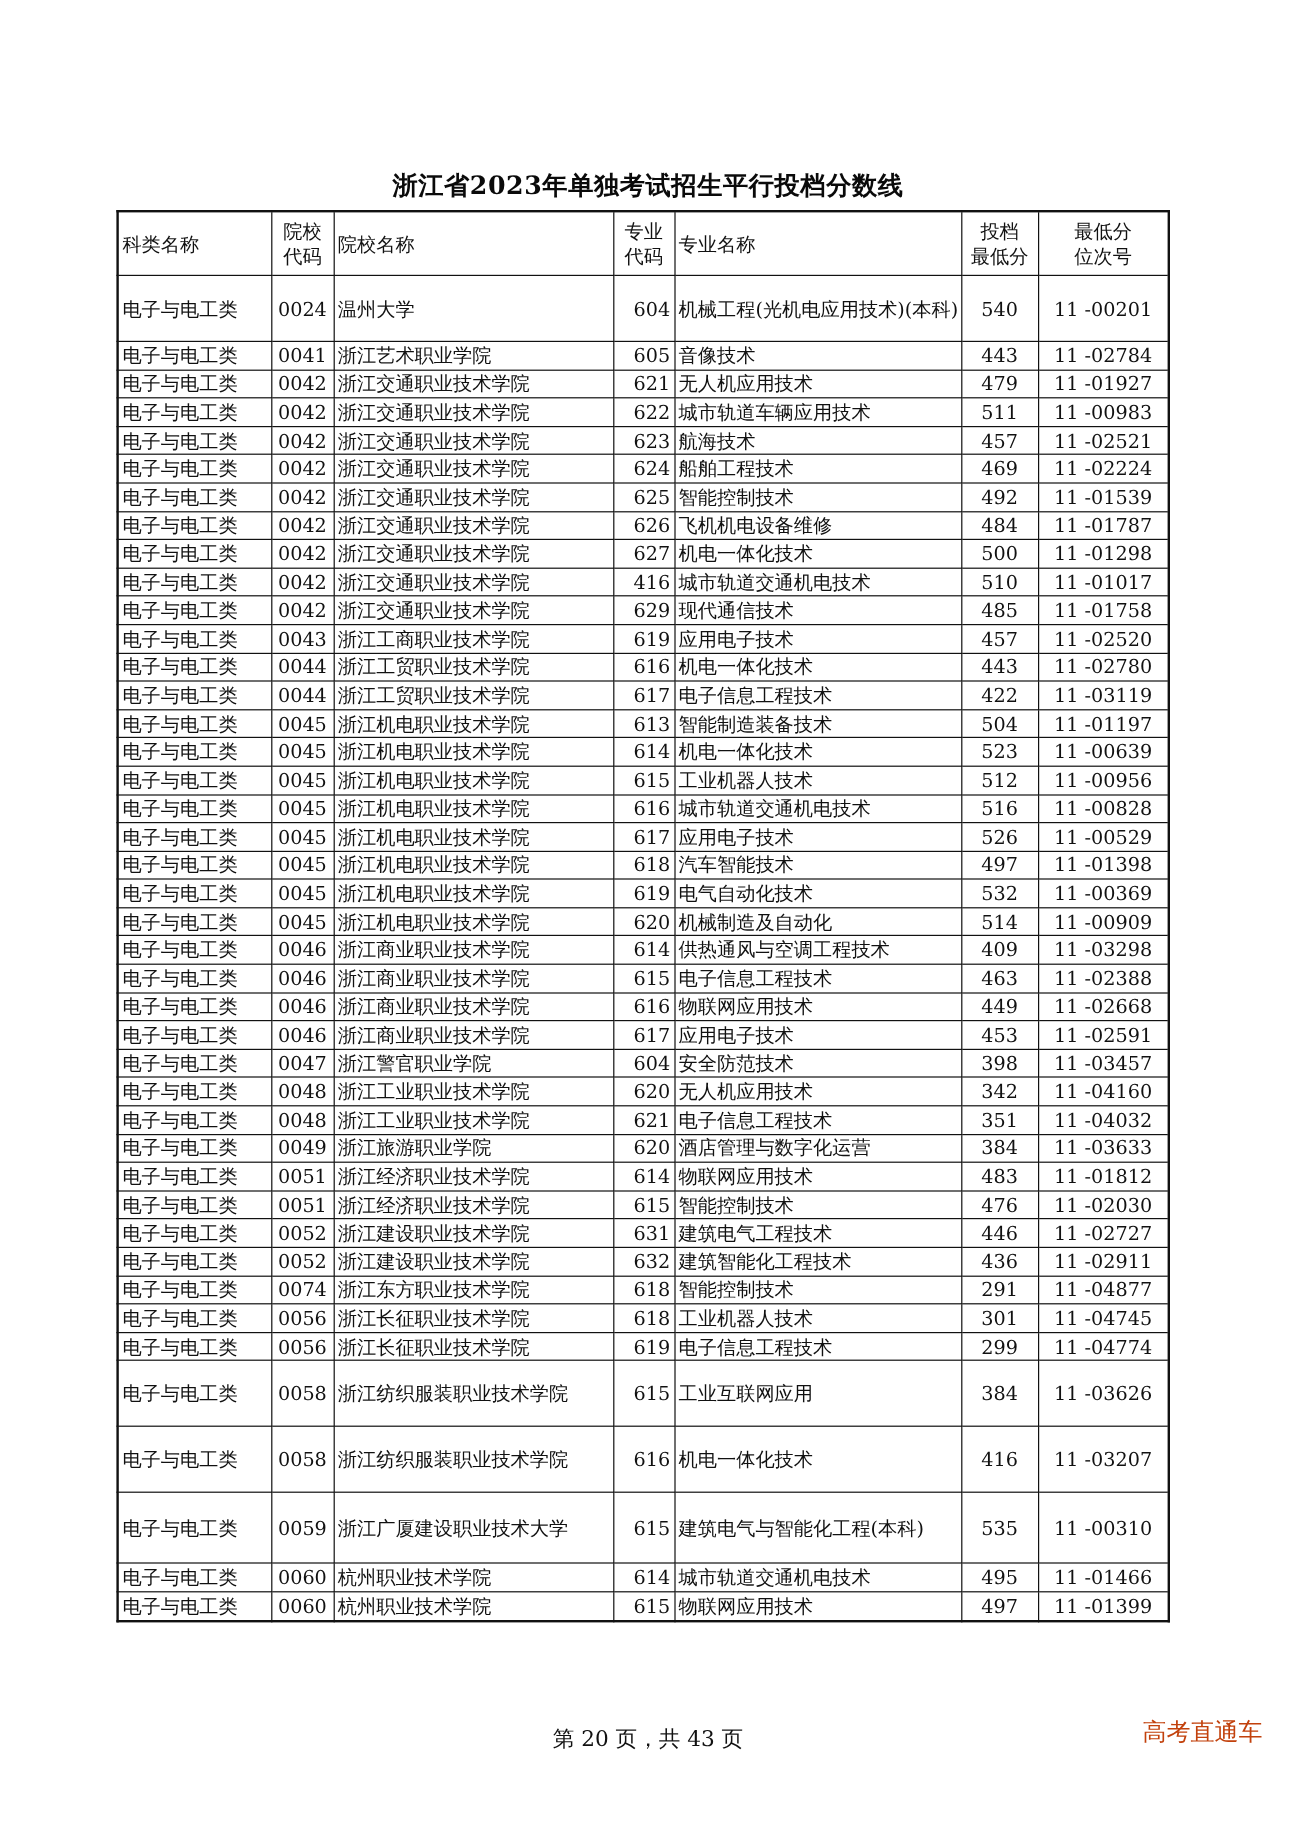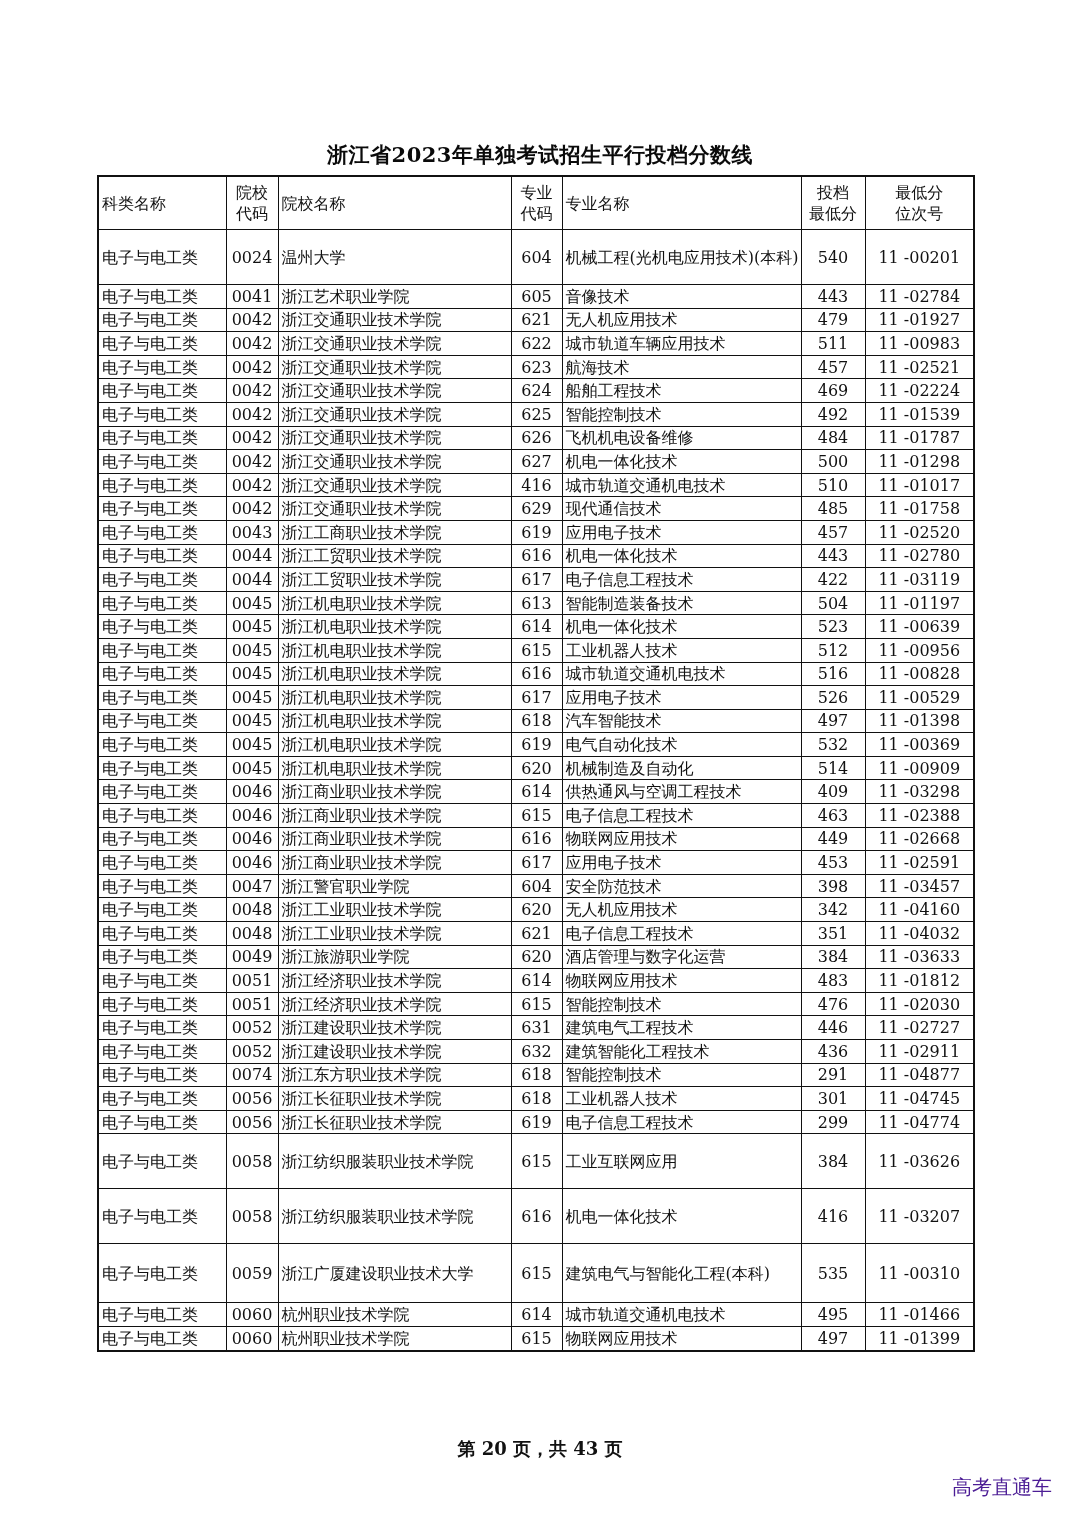--- a/index.html
+++ b/index.html
@@ -29,32 +29,31 @@
     white-space: nowrap;
   }
   table.score th { height: 52px; vertical-align: middle; }
   table.score th.two { line-height: 21px; text-align: center; }
   table.score td { height: 22.6px; }
   table.score tr.tall1 td { height: 54px; }
   table.score tr.tall2 td { height: 54px; }
   table.score tr.tall3 td { height: 58px; }
   .l { text-align: left; }
   .c { text-align: center; }
-  .r { text-align: center; }
+  .r { text-align: right; }
   td.wrap { white-space: normal; line-height: 23px; }
   .footer {
     position: absolute; left: 0; width: 1080px; top: 1437px;
     text-align: center; font-size: 18px; color: #111;
     padding-left: 0;
-    font-weight: bold;
   }
   .watermark {
-    position: absolute; right: 28px; top: 1474px;
+    position: absolute; right: 28px; top: 1430px;
     font-family: "DejaVu Sans", "Liberation Sans", sans-serif;
-    font-size: 20px; color: #4c1d95;
+    font-size: 20px; color: #c2410c;
   }
 </style>
 </head>
 <body>
 
 <div class="title">浙江省2023年单独考试招生平行投档分数线</div>
 
 <table class="score">
   <colgroup>
     <col style="width:128px">

